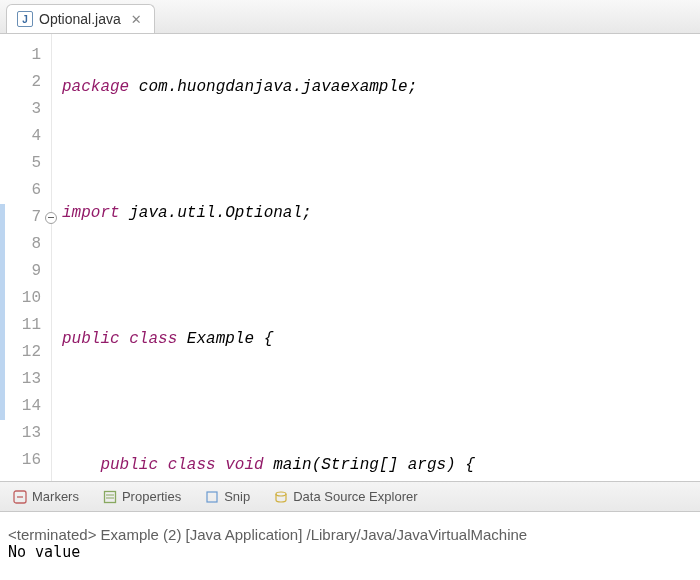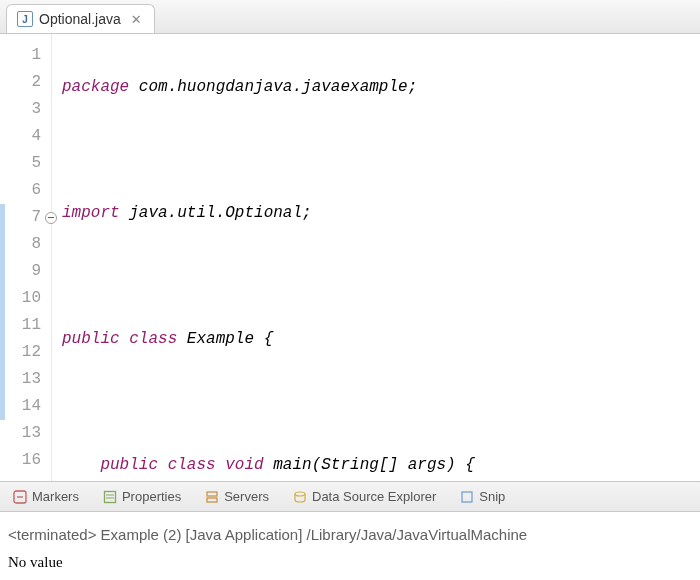--- a/index.html
+++ b/index.html
@@ -140,22 +140,21 @@
     color: #111;
     font-family: Menlo, Monaco, monospace;
     background: #fff;
   }
   .console .status {
     color: #606060;
     font-family: "Helvetica Neue", Arial, sans-serif;
   }
   .console .output {
     color: #000;
-    margin-top: 11px;
-    font-family: Liberation Serif, serif;
+    margin-top: 0;
   }
 </style>
 </head>
 <body>
 
 <div class="tabbar">
   <div class="tab">
     <span class="file-icon">J</span>
     <span>Optional.java</span>
     <span class="close">✕</span>
@@ -217,41 +216,32 @@
           <rect x="1.5" y="1.5" width="11" height="11" fill="none" stroke="#88a860" stroke-width="1.3"></rect>
           <line x1="3" y1="5" x2="11" y2="5" stroke="#88a860"></line>
           <line x1="3" y1="8" x2="11" y2="8" stroke="#88a860"></line>
         </svg>
     </span>
     <span>Properties</span>
   </div>
   <div class="btab">
     <span class="bicon">
       <svg viewBox="0 0 14 14" width="14" height="14">
-          <rect x="2" y="2" width="10" height="4" fill="none" stroke="#c98b3a" stroke-width="1.2"></rect>
-          <rect x="2" y="8" width="10" height="4" fill="none" stroke="#c98b3a" stroke-width="1.2"></rect>
-        </svg>
-    </span>
-    <span>Servers</span>
+          <rect x="2" y="2" width="10" height="10" fill="none" stroke="#6a9ad0" stroke-width="1.2"></rect>
+        </svg>
+    </span>
+    <span>Snip</span>
   </div>
   <div class="btab">
     <span class="bicon">
       <svg viewBox="0 0 14 14" width="14" height="14">
           <ellipse cx="7" cy="4" rx="5" ry="2" fill="none" stroke="#d0b040" stroke-width="1.2"></ellipse>
           <path d="M2 4 v6 a5 2 0 0 0 10 0 v-6" fill="none" stroke="#d0b040" stroke-width="1.2"></path>
         </svg>
     </span>
     <span>Data Source Explorer</span>
-  </div>
-  <div class="btab">
-    <span class="bicon">
-      <svg viewBox="0 0 14 14" width="14" height="14">
-          <rect x="2" y="2" width="10" height="10" fill="none" stroke="#6a9ad0" stroke-width="1.2"></rect>
-        </svg>
-    </span>
-    <span>Snip</span>
   </div>
 </div>
 
 <div class="console">
   <div class="status">&lt;terminated&gt; Example (2) [Java Application] /Library/Java/JavaVirtualMachine</div>
   <div class="output">No value</div>
 </div>
 
 </body></html>

